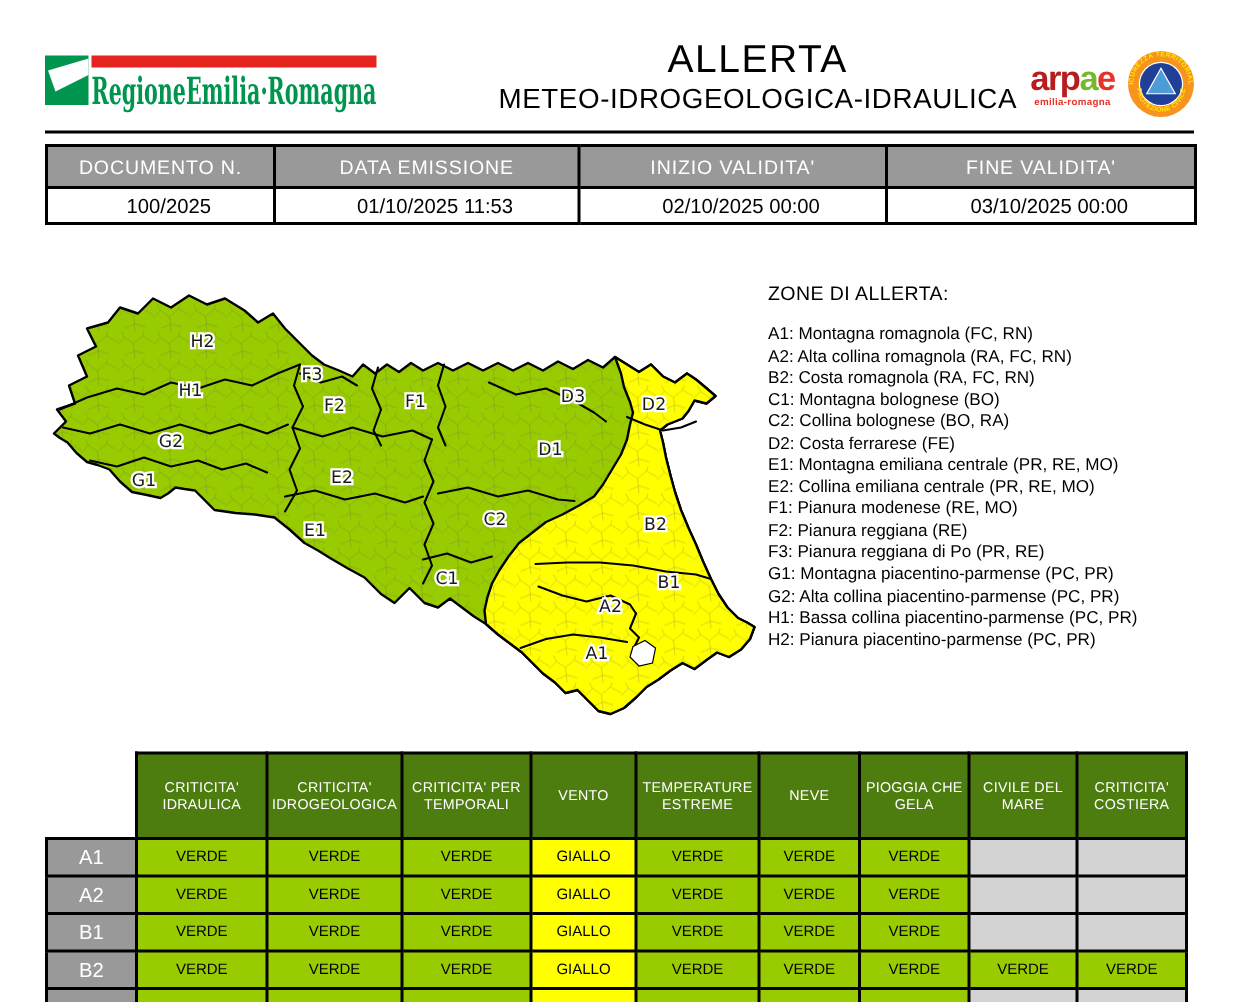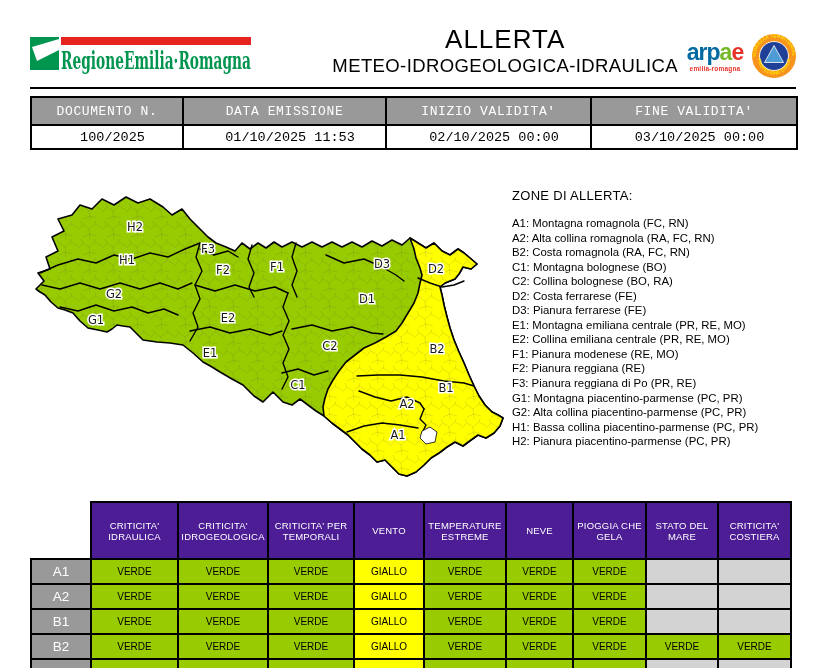--- a/index.html
+++ b/index.html
@@ -7,46 +7,46 @@
         font-family:"Liberation Sans",sans-serif;color:#000;}
 
   
   .logo-region{position:absolute;left:30px;top:33px;}
   .region-text{font-family:"DejaVu Serif",serif;font-weight:bold;fill:#00954E;}
   .titles{position:absolute;top:24px;right:148px;text-align:center;}
   .title{font-size:26px;letter-spacing:1px;line-height:30px;}
   .subtitle{font-size:18.5px;letter-spacing:.4px;line-height:24px;}
   .arpae{position:absolute;left:686px;top:41px;width:58px;text-align:center;line-height:1;}
   .arpae-word{font-size:23px;font-weight:bold;letter-spacing:-1px;}
-  .arpae .dark{color:#0369a1}.arpae .green{color:#76B82A}.arpae .red{color:#E6332A}
+  .arpae .dark{color:#b91c1c}.arpae .green{color:#76B82A}.arpae .red{color:#E6332A}
   .arpae-sub{font-size:6.5px;color:#E6332A;font-weight:bold;margin-top:2px;letter-spacing:.2px;}
   .pc-logo{position:absolute;left:751px;top:33px;}
   .pc-ring-text{font-size:4.4px;font-weight:bold;fill:#FFE800;letter-spacing:.3px;}
   .divider{position:absolute;left:30px;top:87px;width:766px;height:2px;background:#000;}
 
   
-  #doc-table{position:absolute;left:30px;top:96px;width:766px;border-collapse:collapse;table-layout:fixed;font-family:Liberation Mono, monospace;}
+  #doc-table{position:absolute;left:30px;top:96px;width:766px;border-collapse:collapse;table-layout:fixed;}
   #doc-table th{background:#999999;color:#fff;font-weight:normal;font-size:13px;
                 height:24px;border:2px solid #000;letter-spacing:.6px;}
   #doc-table td{font-size:13.5px;text-align:center;height:20px;border:2px solid #000;background:#fff;padding-left:12px;}
 
   
   .map{position:absolute;left:30px;top:185px;}
   .map-label{font-size:11.5px;fill:#1a1a1a;stroke:#ffffff;stroke-width:3px;paint-order:stroke;
              text-anchor:middle;font-family:"DejaVu Sans",sans-serif;}
   .zone-border{fill:none;stroke:#000;stroke-width:1.4;stroke-linejoin:round;stroke-linecap:round;}
 
   
   .zones{position:absolute;left:512px;top:188px;width:312px;}
   .zones-title{font-size:13px;margin-bottom:13px;letter-spacing:.3px;}
   .zone-item{font-size:11.4px;line-height:14.55px;white-space:nowrap;}
 
   
   #alert-table{position:absolute;left:30px;top:501px;border-collapse:collapse;table-layout:fixed;}
-  #alert-table th{background:#4c1d95;color:#fff;font-weight:normal;font-size:9.5px;
+  #alert-table th{background:#4d7c0f;color:#fff;font-weight:normal;font-size:9.5px;
                   border:2px solid #000;height:51px;padding:2px;letter-spacing:.2px;}
   #alert-table th.blank{background:#fff;border:none;}
   #alert-table td{border:2px solid #000;text-align:center;font-size:10px;height:23px;padding:0;}
   #alert-table td.rowlabel{background:#999999;color:#fff;font-size:13.5px;}
   #alert-table td.verde{background:#99CC00;}
   #alert-table td.giallo{background:#FFFF00;}
   #alert-table td.empty{background:#D3D3D3;}
 </style>
 </head>
 <body>
@@ -171,21 +171,20 @@
 
   <div class="zones">
     <div class="zones-title">ZONE DI ALLERTA:</div>
     <div id="zones-list">
         <div class="zone-item">A1: Montagna romagnola (FC, RN)</div>
         <div class="zone-item">A2: Alta collina romagnola (RA, FC, RN)</div>
         <div class="zone-item">B2: Costa romagnola (RA, FC, RN)</div>
         <div class="zone-item">C1: Montagna bolognese (BO)</div>
         <div class="zone-item">C2: Collina bolognese (BO, RA)</div>
         <div class="zone-item">D2: Costa ferrarese (FE)</div>
-        <div class="zone-item">D3: Pianura ferrarese (FE)</div>
         <div class="zone-item">E1: Montagna emiliana centrale (PR, RE, MO)</div>
         <div class="zone-item">E2: Collina emiliana centrale (PR, RE, MO)</div>
         <div class="zone-item">F1: Pianura modenese (RE, MO)</div>
         <div class="zone-item">F2: Pianura reggiana (RE)</div>
         <div class="zone-item">F3: Pianura reggiana di Po (PR, RE)</div>
         <div class="zone-item">G1: Montagna piacentino-parmense (PC, PR)</div>
         <div class="zone-item">G2: Alta collina piacentino-parmense (PC, PR)</div>
         <div class="zone-item">H1: Bassa collina piacentino-parmense (PC, PR)</div>
         <div class="zone-item">H2: Pianura piacentino-parmense (PC, PR)</div>
       </div>
@@ -207,21 +206,21 @@
     <thead>
         <tr id="alert-head-row">
           <th class="blank"></th>
           <th>CRITICITA' IDRAULICA</th>
           <th>CRITICITA' IDROGEOLOGICA</th>
           <th>CRITICITA' PER TEMPORALI</th>
           <th>VENTO</th>
           <th>TEMPERATURE ESTREME</th>
           <th>NEVE</th>
           <th>PIOGGIA CHE GELA</th>
-          <th>STATO DEL MARE</th>
+          <th>CIVILE DEL MARE</th>
           <th>CRITICITA' COSTIERA</th>
         </tr>
       </thead>
     <tbody id="alert-body">
         <tr>
           <td class="rowlabel">A1</td>
           <td class="verde">VERDE</td>
           <td class="verde">VERDE</td>
           <td class="verde">VERDE</td>
           <td class="giallo">GIALLO</td>

